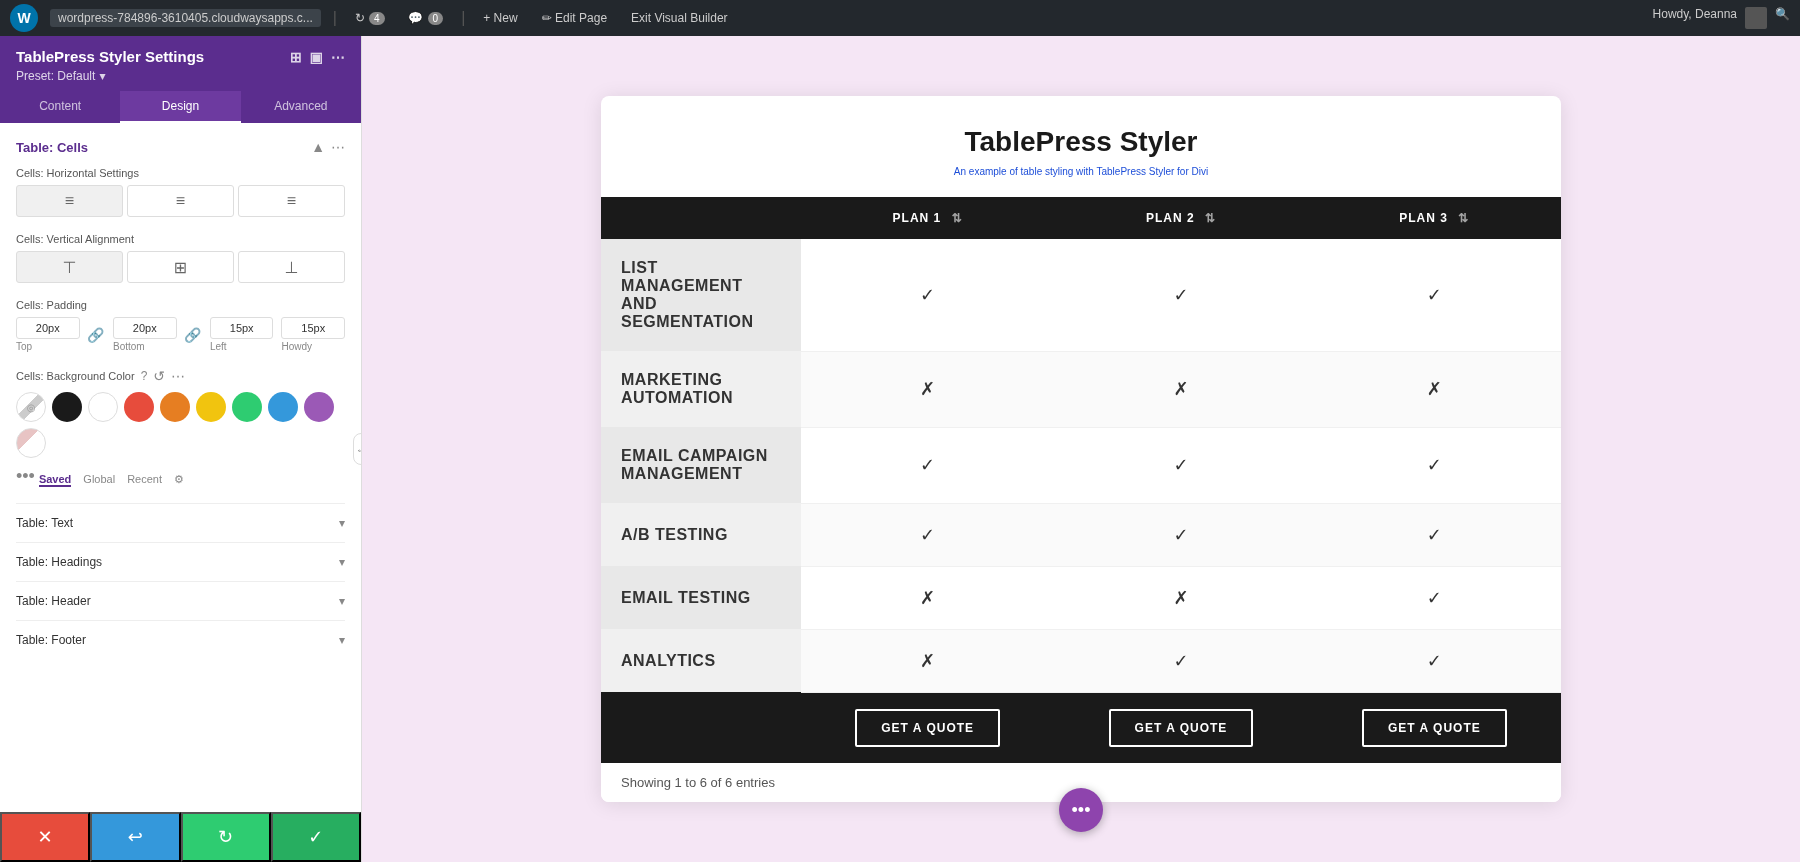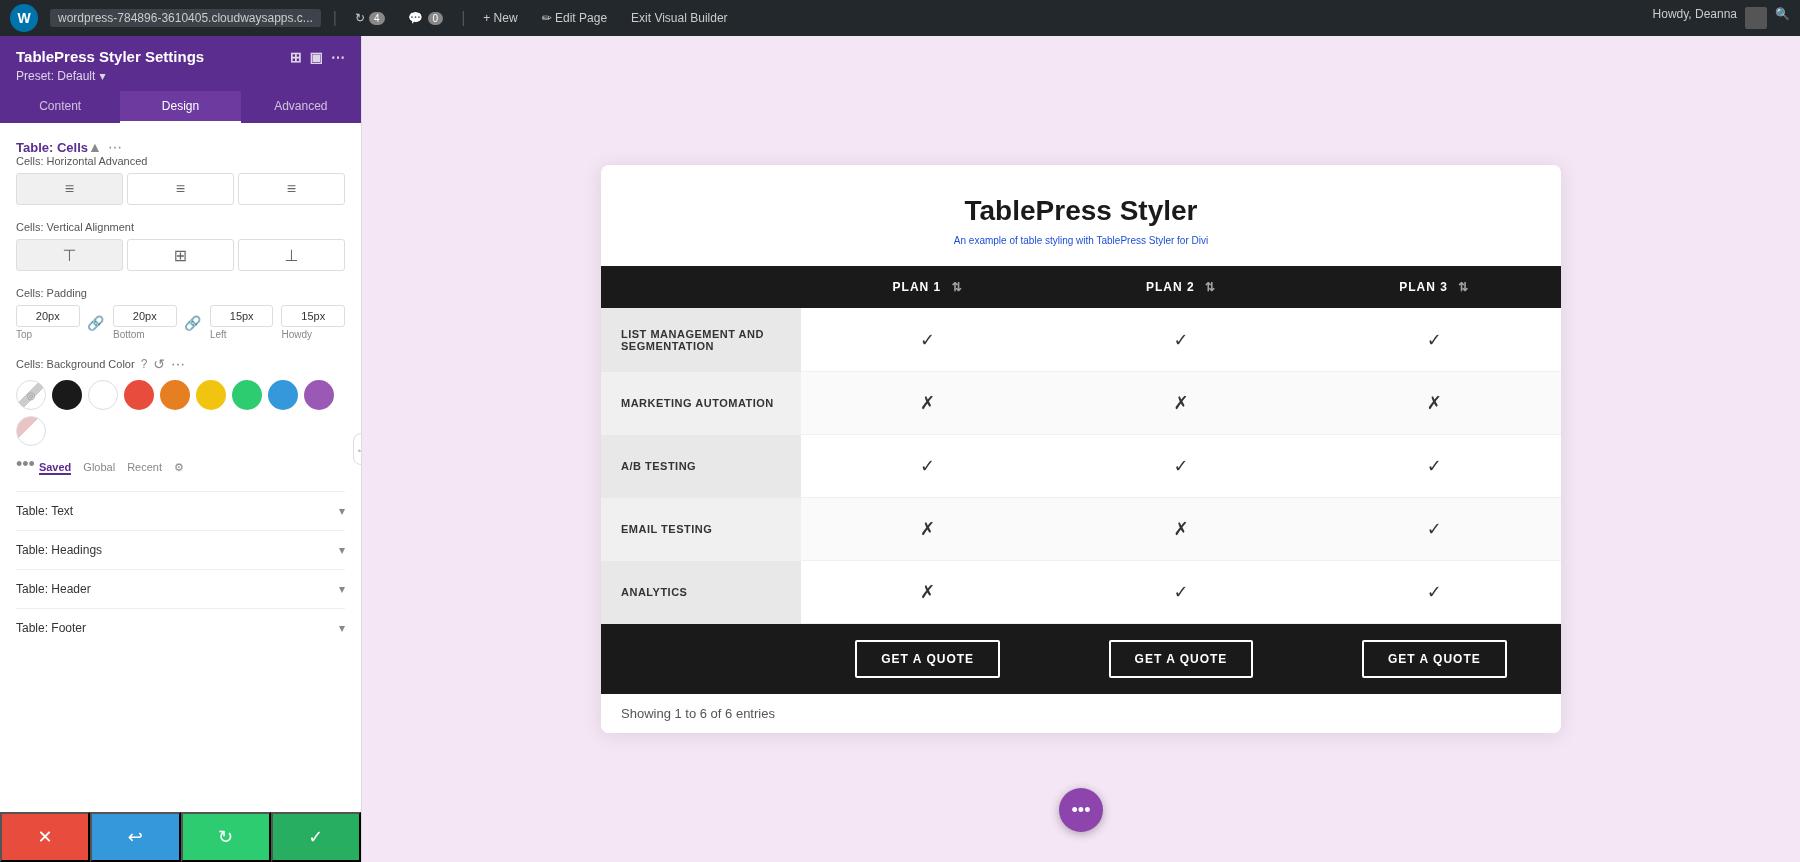--- a/index.html
+++ b/index.html
@@ -72,20 +72,22 @@
       color: white;
       background: #6d3aa0;
       border-bottom: 2px solid white;
     }
 
     .panel-content { flex: 1; overflow-y: auto; padding: 16px; }
 
     .section-header {
       display: flex;
       align-items: center;
+      justify-content: space-between;
+      margin-bottom: 12px;
     }
     .section-title { font-size: 13px; font-weight: 600; color: #5b2d8e; display: flex; align-items: center; gap: 6px; }
     .section-actions { display: flex; gap: 6px; align-items: center; }
     .section-action-icon { color: #888; cursor: pointer; font-size: 14px; }
 
     .field-label { font-size: 11px; color: #555; margin-bottom: 6px; font-weight: 500; }
 
     .alignment-options { display: flex; gap: 4px; margin-bottom: 16px; }
     .alignment-btn {
       flex: 1;
@@ -217,21 +219,21 @@
       font-size: 12px;
       font-weight: 700;
       letter-spacing: 1px;
       text-transform: uppercase;
     }
     .th-cell .sort-icon { margin-left: 6px; opacity: 0.6; }
 
     .td-feature {
       background: #e8e8e8;
       padding: 20px 20px;
-      font-size: 11px;
+      font-size: 16px;
       font-weight: 700;
       letter-spacing: 0.5px;
       color: #333;
       width: 200px;
     }
     .td-value {
       padding: 20px;
       text-align: center;
       font-size: 18px;
       border-bottom: 1px solid #f0f0f0;
@@ -356,21 +358,21 @@
       <div class="section-header">
         <div class="section-title">
           <span>Table: Cells</span>
         </div>
         <div class="section-actions">
           <span class="section-action-icon">▲</span>
           <span class="section-action-icon">⋯</span>
         </div>
       </div>
 
-      <div class="field-label">Cells: Horizontal Advanced</div>
+      <div class="field-label">Cells: Horizontal Settings</div>
       <div class="alignment-options">
         <button class="alignment-btn active">≡</button>
         <button class="alignment-btn">≡</button>
         <button class="alignment-btn">≡</button>
       </div>
 
       <div class="field-label">Cells: Vertical Alignment</div>
       <div class="alignment-options">
         <button class="alignment-btn active">⊤</button>
         <button class="alignment-btn">⊞</button>
@@ -509,20 +511,26 @@
               <td class="td-value check">✓</td>
             </tr>
 
             <tr>
               <td class="td-feature">MARKETING AUTOMATION</td>
               <td class="td-value cross">✗</td>
               <td class="td-value cross">✗</td>
               <td class="td-value cross">✗</td>
             </tr>
 
+            <tr>
+              <td class="td-feature">EMAIL CAMPAIGN MANAGEMENT</td>
+              <td class="td-value check">✓</td>
+              <td class="td-value check">✓</td>
+              <td class="td-value check">✓</td>
+            </tr>
 
             <tr>
               <td class="td-feature">A/B TESTING</td>
               <td class="td-value check">✓</td>
               <td class="td-value check">✓</td>
               <td class="td-value check">✓</td>
             </tr>
 
             <tr>
               <td class="td-feature">EMAIL TESTING</td>

